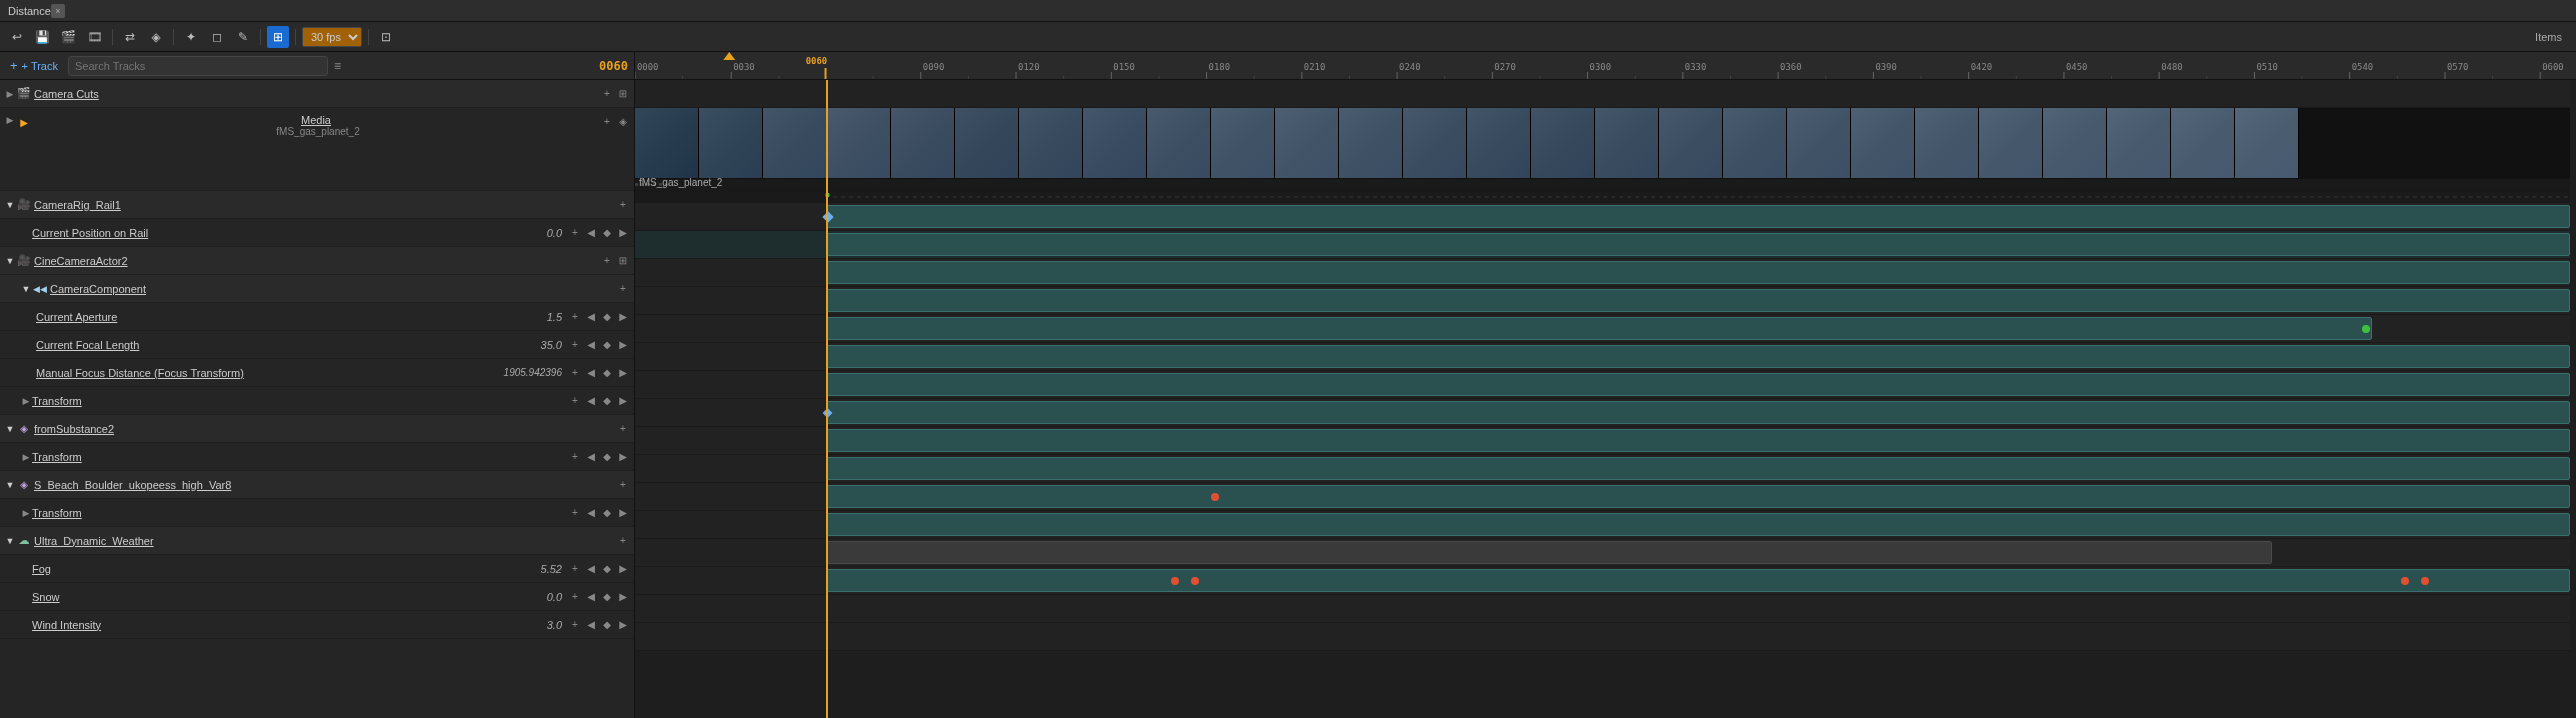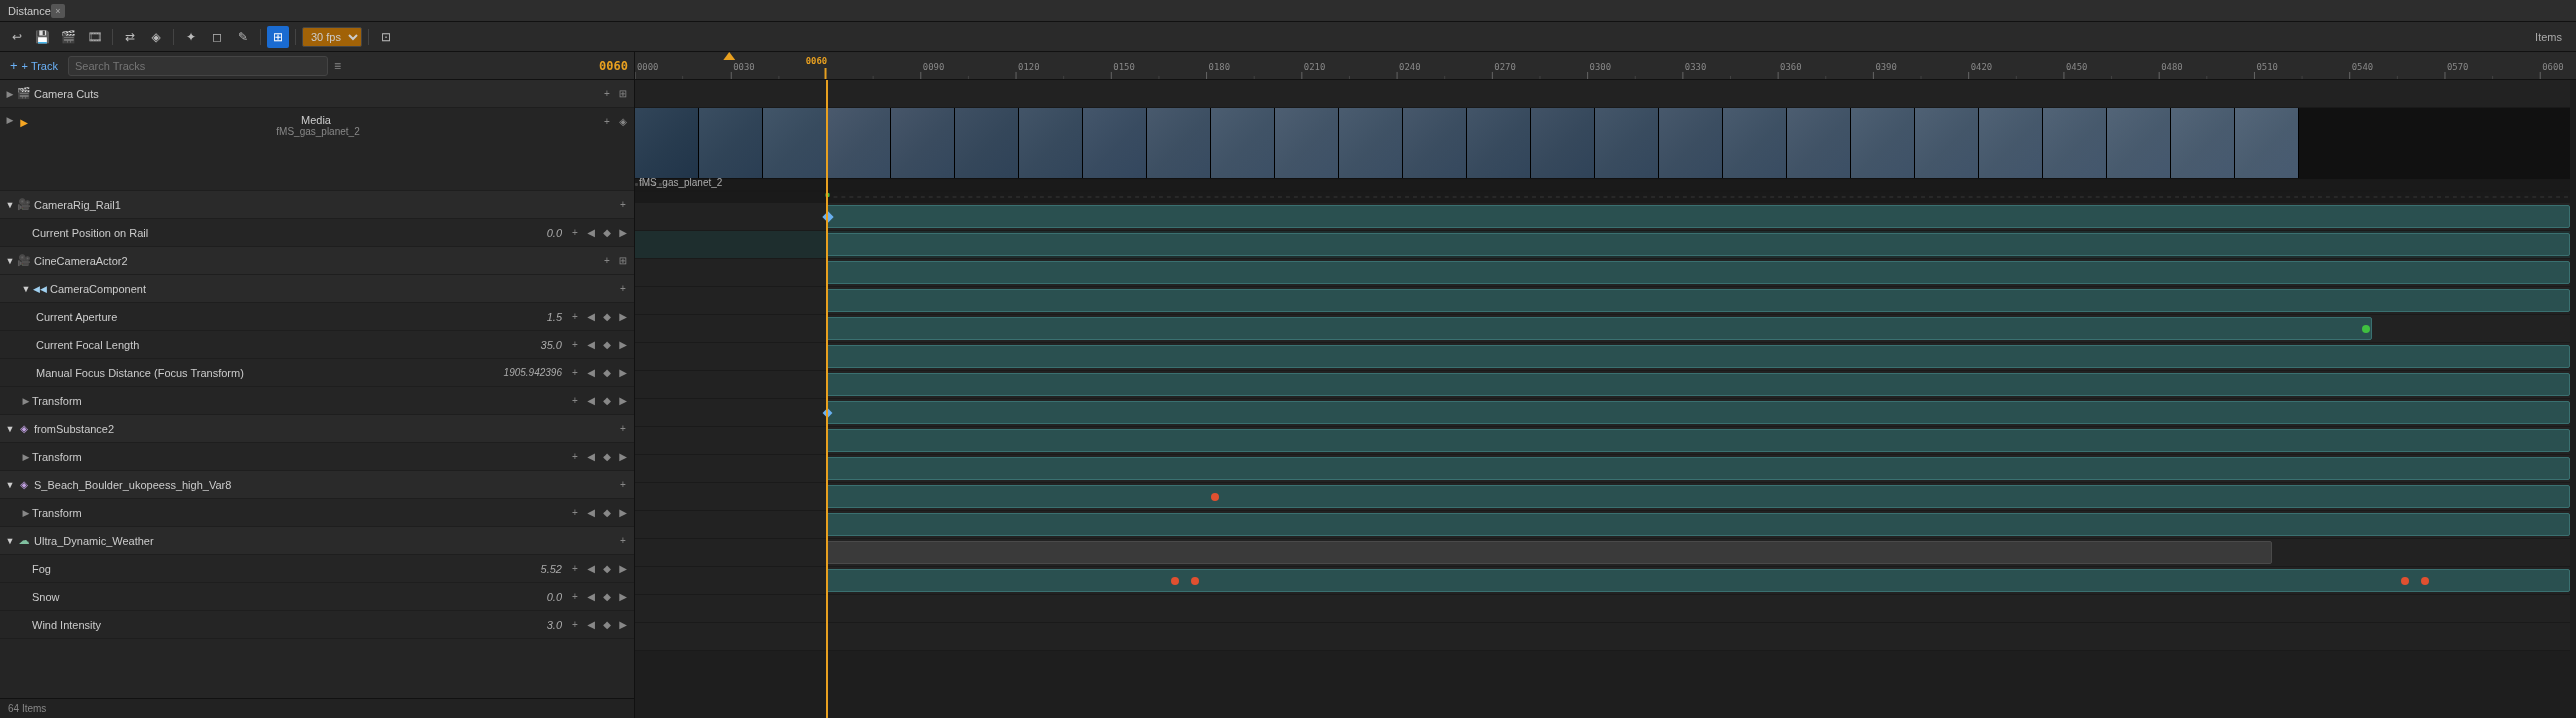--- a/index.html
+++ b/index.html
@@ -177,20 +177,21 @@
       flex-shrink: 0;
       margin-right: 2px;
     }
     .track-name {
       flex: 1;
       white-space: nowrap;
       overflow: hidden;
       text-overflow: ellipsis;
       color: #ccc;
       font-size: 11px;
+      text-decoration: underline;
     }
     .track-value {
       color: #aaa;
       font-size: 11px;
       margin-right: 4px;
       min-width: 45px;
       text-align: right;
       font-style: italic;
     }
     .track-controls {
@@ -565,23 +566,20 @@
         <div class="track-controls">
           <span class="track-ctrl-btn">+</span>
           <span class="track-ctrl-btn">◀</span>
           <span class="track-ctrl-btn">◆</span>
           <span class="track-ctrl-btn">▶</span>
         </div>
       </div>
 
     </div>
 
-    <div class="bottom-bar">
-      <span class="bottom-bar-text">64 Items</span>
-    </div>
   </div>
 
   <div class="right-panel">
 
     <div class="timeline-ruler">
       <svg class="ruler-svg" viewBox="0 0 1950 28" width="1935" height="28">
 
         <rect x="0" y="0" width="1950" height="28" fill="#2a2a2a"></rect>
 
         <polygon points="95,0 101,8 89,8" fill="#e8a020"></polygon>

